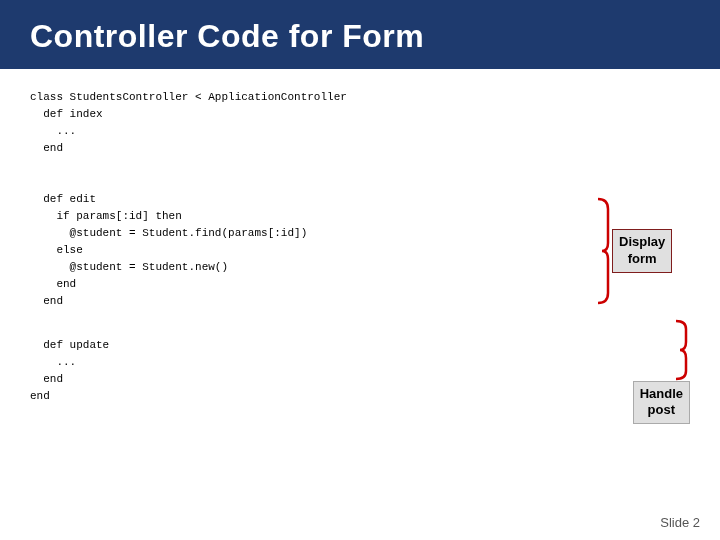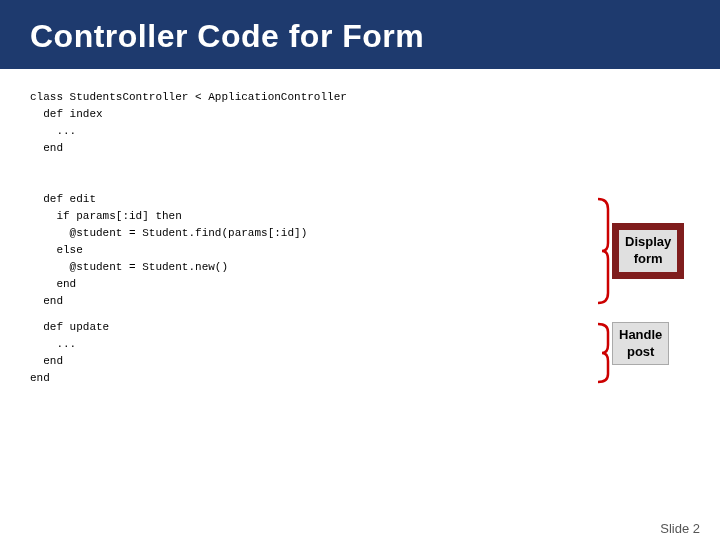--- a/index.html
+++ b/index.html
@@ -41,21 +41,21 @@
     .code-block {
       font-family: 'Courier New', Courier, monospace;
       font-size: 11px;
       color: #000000;
       line-height: 1.55;
       white-space: pre;
     }
 
     .slide-number {
       position: absolute;
-      bottom: 4px;
+      bottom: 10px;
       right: 20px;
       font-size: 13px;
       color: #555555;
       font-family: Arial, sans-serif;
     }
 
     .main-content {
       position: relative;
       padding: 20px 30px 10px 30px;
     }
@@ -101,37 +101,37 @@
 <span>      @student = Student.new()</span>
 <span>    end</span>
 <span>  end</span></div>
       </div>
 
       <div style="display:flex;flex-direction:row;align-items:center;width:100px;padding-left:4px;">
         <svg width="18" height="108">
 
           <path d="M4,2 Q14,2 14,12 L14,46 Q14,54 8,54 Q14,54 14,62 L14,96 Q14,106 4,106" fill="none" stroke="#cc0000" stroke-width="2.5"></path>
         </svg>
-        <div style="background:#e0e0e0;border:7px solid #7f1d1d;padding:4px 6px;font-family:Arial,sans-serif;font-size:13px;font-weight:bold;text-align:center;line-height:1.3;">
+        <div style="background:#e0e0e0;border:1px solid #7f1d1d;padding:4px 6px;font-family:Arial,sans-serif;font-size:13px;font-weight:bold;text-align:center;line-height:1.3;">
           <span>Display<br>form</span>
         </div>
       </div>
     </div>
 
     <div style="height:8px;"></div>
 
     <div class="row" style="align-items:center;">
       <div class="code-section">
         <div class="code-block"><span>  def update</span>
 <span>    ...</span>
 <span>  end</span>
 <span>end</span></div>
       </div>
 
-      <div style="display:flex;align-items:flex-start;width:100px;padding-left:4px;">
+      <div style="display:flex;flex-direction:column;align-items:flex-end;width:100px;padding-left:4px;">
         <svg width="18" height="62">
           <path d="M4,2 Q14,2 14,10 L14,23 Q14,31 8,31 Q14,31 14,39 L14,52 Q14,60 4,60" fill="none" stroke="#cc0000" stroke-width="2.5"></path>
         </svg>
         <div style="background:#e0e0e0;border:1px solid #aaa;padding:4px 6px;font-family:Arial,sans-serif;font-size:13px;font-weight:bold;text-align:center;line-height:1.3;">
           <span>Handle<br>post</span>
         </div>
       </div>
     </div>
 
   </div>

